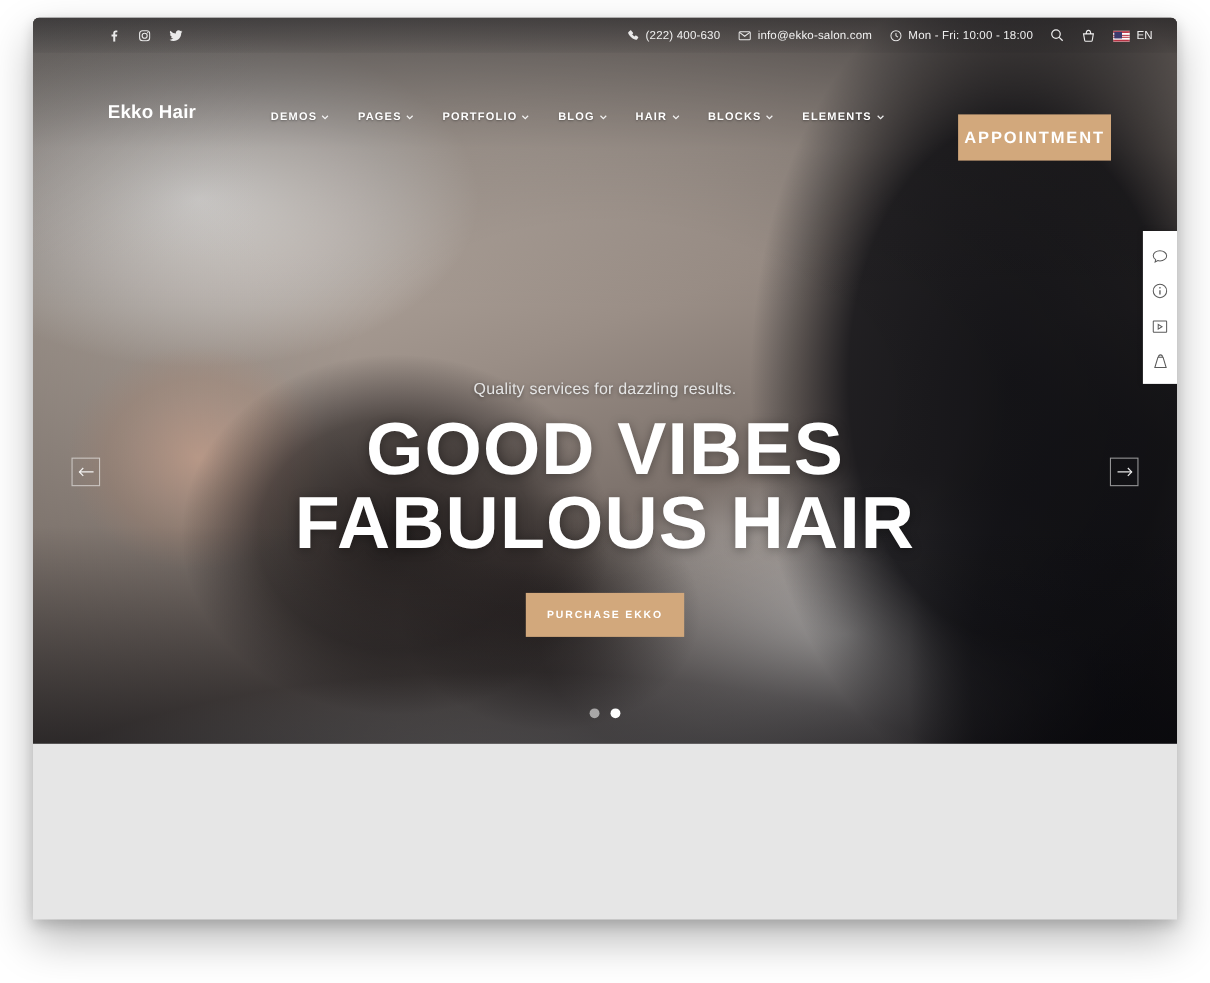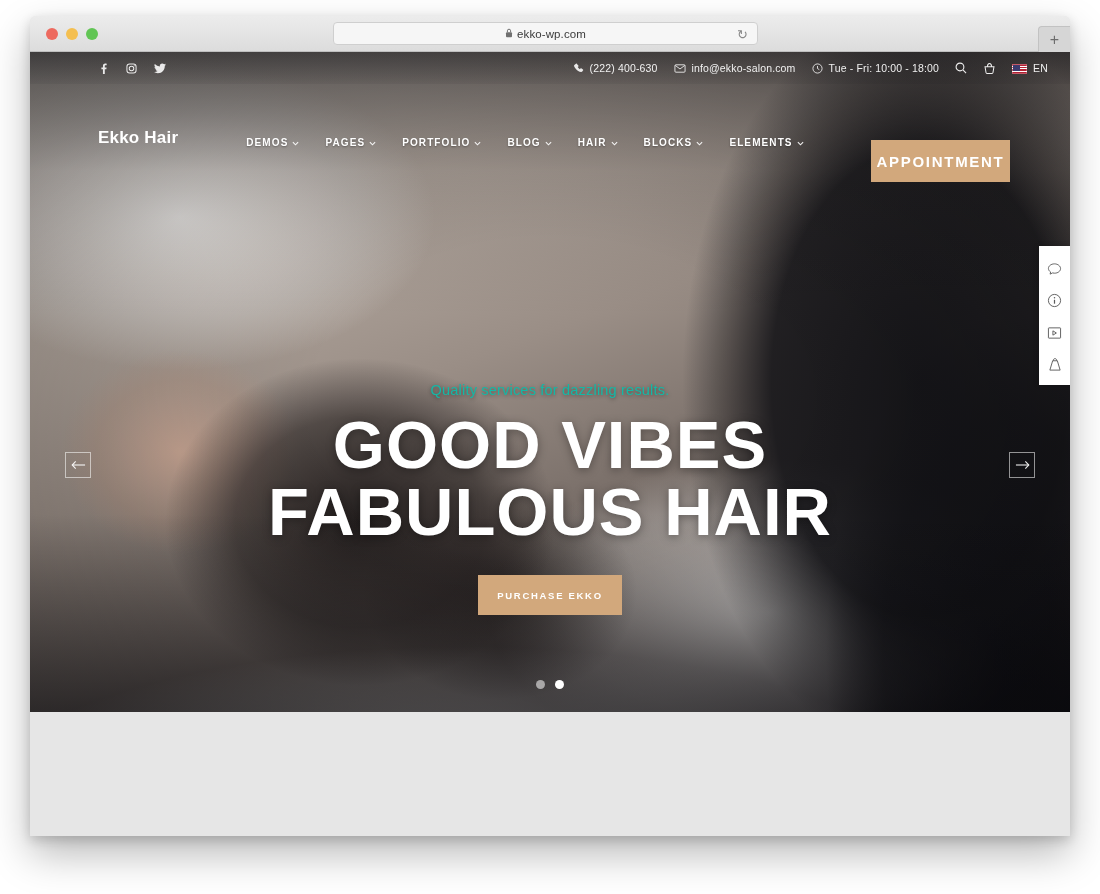--- a/index.html
+++ b/index.html
@@ -217,21 +217,21 @@
   }
 
   
   #hero-content {
     position: absolute;
     left: 0; right: 0; top: 330px;
     text-align: center;
     z-index: 5;
   }
   #hero-subtitle {
-    color: #14b8a6;
+    color: #e5e5e5;
     font-size: 14.5px;
     letter-spacing: .2px;
     text-shadow: 0 1px 4px rgba(0,0,0,.45);
     margin-bottom: 13px;
   }
   .hero-title-line {
     color: #ffffff;
     font-size: 67px;
     font-weight: bold;
     line-height: 1.0;
@@ -309,40 +309,20 @@
     color: #5a5a5a;
     cursor: pointer;
   }
   .side-icon svg { display: block; }
 </style>
 </head>
 <body>
 
 <div id="browser-window">
 
-  <div id="browser-chrome">
-    <div id="traffic-lights">
-      <span class="tl red"></span>
-      <span class="tl yellow"></span>
-      <span class="tl green"></span>
-    </div>
-
-    <div id="address-bar">
-      <span class="lock">
-        <svg width="8" height="10" viewBox="0 0 8 10" fill="none" stroke="#707070" stroke-width="1">
-          <rect x="1" y="4.2" width="6" height="5" rx="1" fill="#707070" stroke="none"></rect>
-          <path d="M2.4 4.2V2.8a1.6 1.6 0 0 1 3.2 0v1.4"></path>
-        </svg>
-      </span>
-      <span id="url-text">ekko-wp.com</span>
-      <span id="reload-icon">↻</span>
-    </div>
-
-    <div id="new-tab-button">+</div>
-  </div>
 
   <div id="site-viewport">
 
     <div id="hero-photo"></div>
     <div id="hero-vignette"></div>
 
     <div id="top-bar">
       <div id="social-links">
         <span class="social-icon">
           <svg width="11" height="11" viewBox="0 0 12 12" fill="currentColor">
@@ -383,21 +363,21 @@
           <span>info@ekko-salon.com</span>
         </span>
 
         <span class="info-item">
           <span>
             <svg width="11" height="11" viewBox="0 0 12 12" fill="none" stroke="currentColor" stroke-width="1">
               <circle cx="6" cy="6" r="5"></circle>
               <path d="M6 3.2V6l2 1.3"></path>
             </svg>
           </span>
-          <span>Tue - Fri: 10:00 - 18:00</span>
+          <span>Mon - Fri: 10:00 - 18:00</span>
         </span>
 
         <span class="top-action">
           <svg width="12" height="12" viewBox="0 0 13 13" fill="none" stroke="currentColor" stroke-width="1.2">
             <circle cx="5.4" cy="5.4" r="4.2"></circle>
             <path d="M8.6 8.6 12 12"></path>
           </svg>
         </span>
 
         <span class="top-action">

